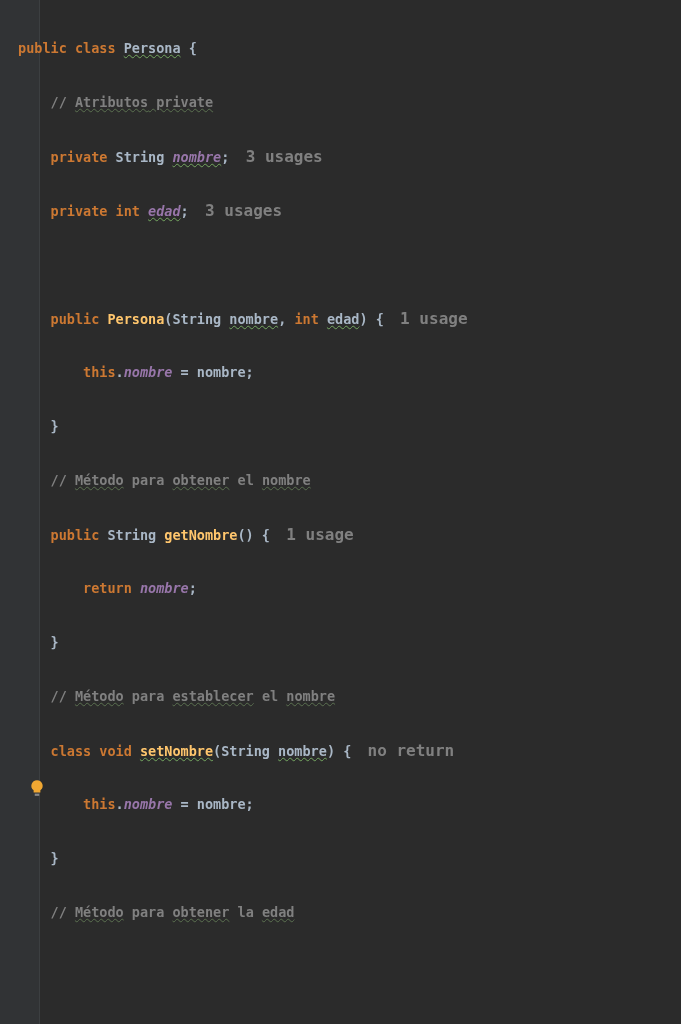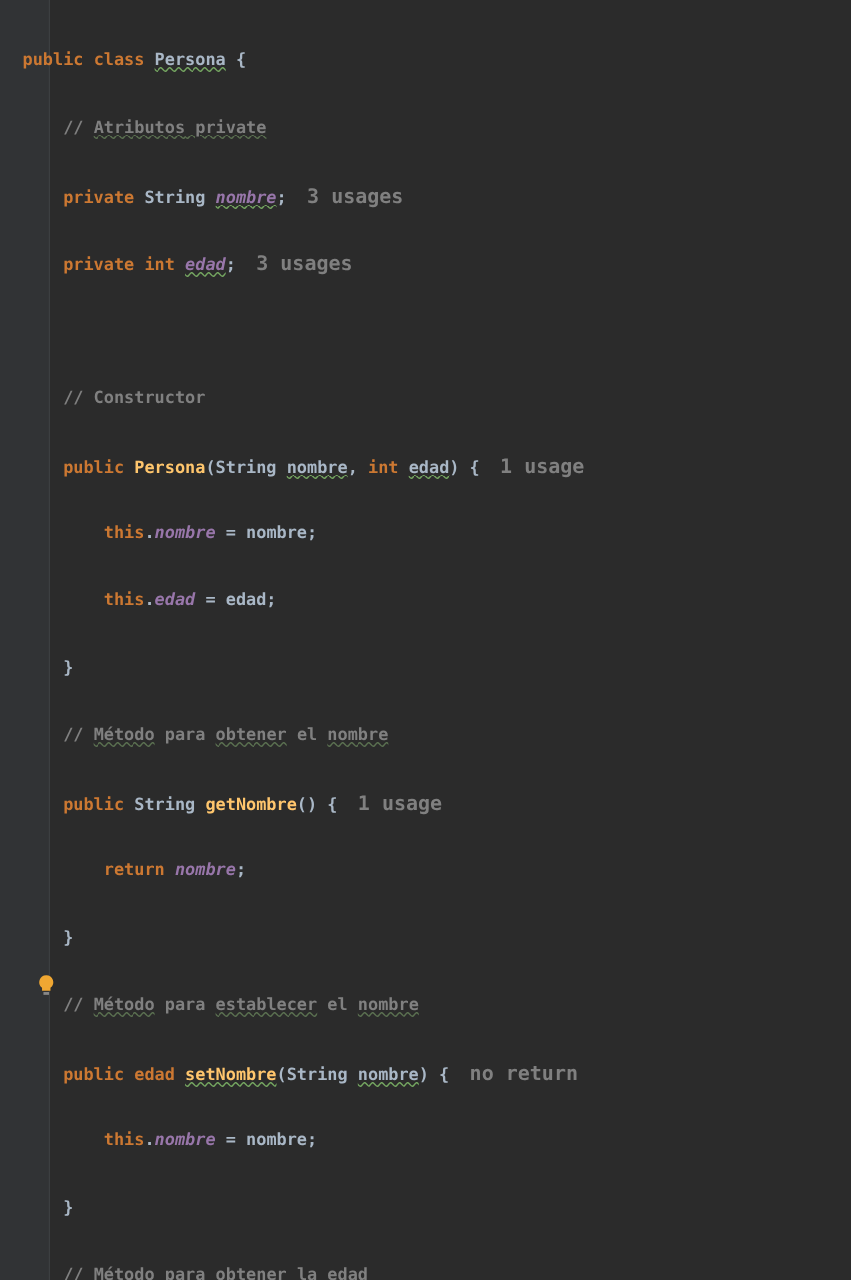--- a/index.html
+++ b/index.html
@@ -57,31 +57,29 @@
       <rect x="6" y="13" width="4" height="2" fill="#888"></rect>
     </svg>
 </div>
 
 <div class="code">
 <span class="line"><span class="kw">public </span><span class="kw">class </span><span class="plain warn">Persona</span><span class="plain"> {</span></span>
 <span class="line">    <span class="comment">// </span><span class="comment warn2">Atributos</span><span class="comment warn2"> private</span></span>
 <span class="line">    <span class="kw">private </span><span class="plain">String </span><span class="field warn">nombre</span><span class="plain">;</span>  <span class="annotation">3 usages</span></span>
 <span class="line">    <span class="kw">private int </span><span class="field warn">edad</span><span class="plain">;</span>  <span class="annotation">3 usages</span></span>
 <span class="line"></span>
-<span class="line">    <span class="comment">// Constructor</span></span>
 <span class="line">    <span class="kw">public </span><span class="method">Persona</span><span class="plain">(String </span><span class="plain warn">nombre</span><span class="plain">, </span><span class="kw">int </span><span class="plain warn">edad</span><span class="plain">) {</span>  <span class="annotation">1 usage</span></span>
 <span class="line">        <span class="kw">this</span><span class="plain">.</span><span class="field">nombre</span><span class="plain"> = nombre;</span></span>
-<span class="line">        <span class="kw">this</span><span class="plain">.</span><span class="field">edad</span><span class="plain"> = edad;</span></span>
 <span class="line">    <span class="plain">}</span></span>
 <span class="line">    <span class="comment">// </span><span class="comment warn2">Método</span><span class="comment"> para </span><span class="comment warn2">obtener</span><span class="comment"> el </span><span class="comment warn2">nombre</span></span>
 <span class="line">    <span class="kw">public </span><span class="plain">String </span><span class="method">getNombre</span><span class="plain">() {</span>  <span class="annotation">1 usage</span></span>
 <span class="line">        <span class="kw">return </span><span class="field">nombre</span><span class="plain">;</span></span>
 <span class="line">    <span class="plain">}</span></span>
 <span class="line">    <span class="comment">// </span><span class="comment warn2">Método</span><span class="comment"> para </span><span class="comment warn2">establecer</span><span class="comment"> el </span><span class="comment warn2">nombre</span></span>
-<span class="line">    <span class="kw">public edad </span><span class="method warn">setNombre</span><span class="plain">(String </span><span class="plain warn">nombre</span><span class="plain">) {</span>  <span class="annotation">no return</span></span>
+<span class="line">    <span class="kw">class void </span><span class="method warn">setNombre</span><span class="plain">(String </span><span class="plain warn">nombre</span><span class="plain">) {</span>  <span class="annotation">no return</span></span>
 <span class="line">        <span class="kw">this</span><span class="plain">.</span><span class="field">nombre</span><span class="plain"> = nombre;</span></span>
 <span class="line">    <span class="plain">}</span></span>
 <span class="line">    <span class="comment">// </span><span class="comment warn2">Método</span><span class="comment"> para </span><span class="comment warn2">obtener</span><span class="comment"> la </span><span class="comment warn2">edad</span></span>
 
 
 
 
 
 
 

